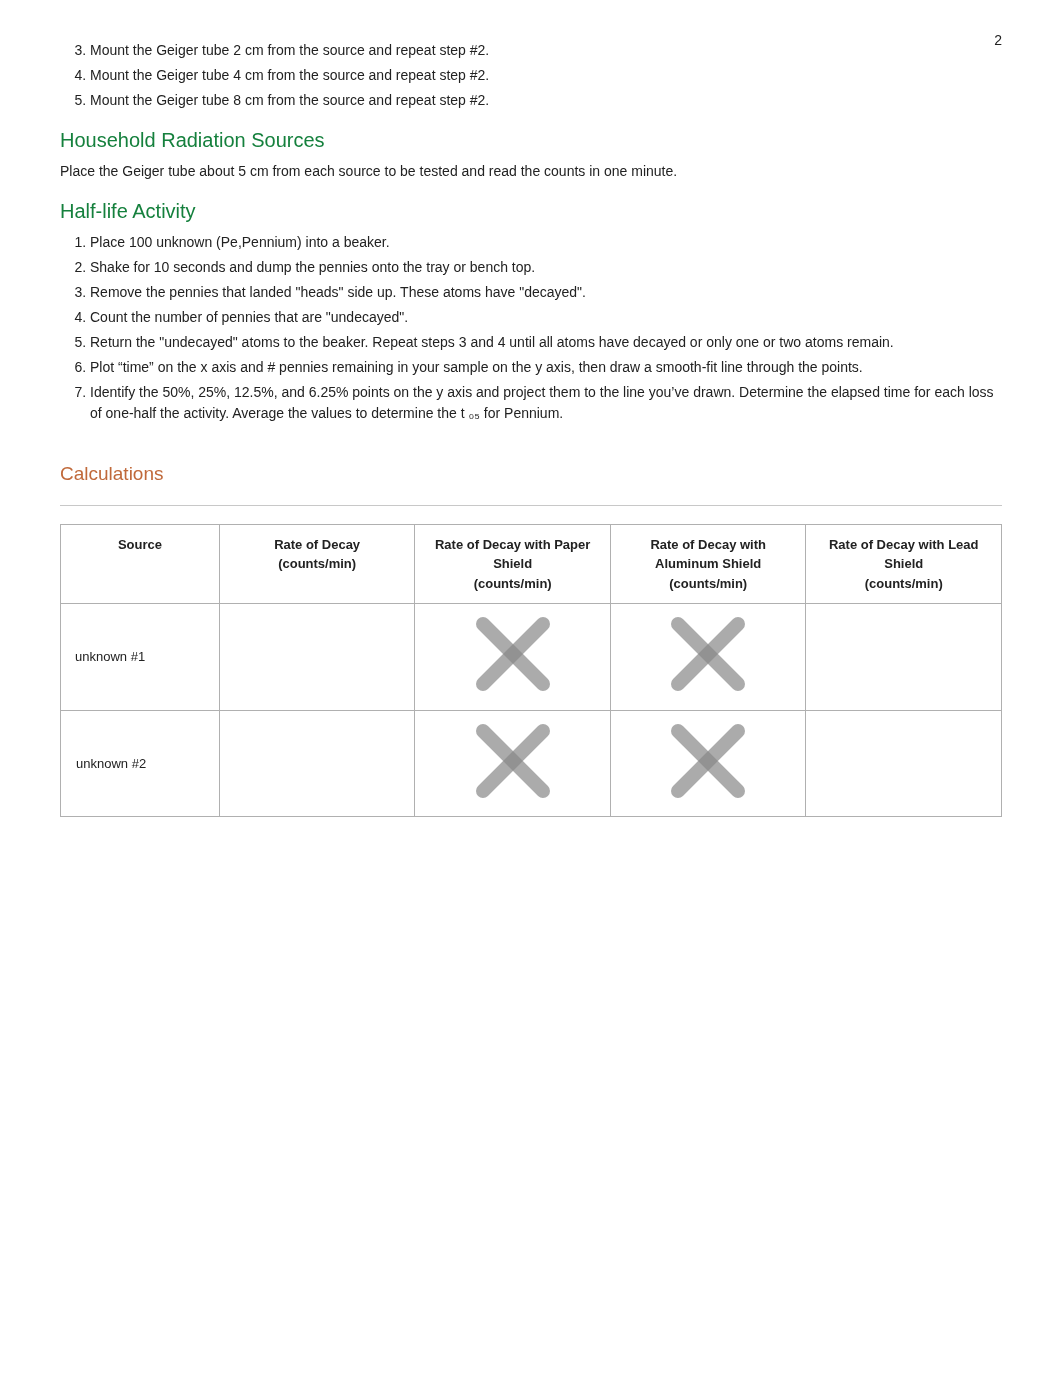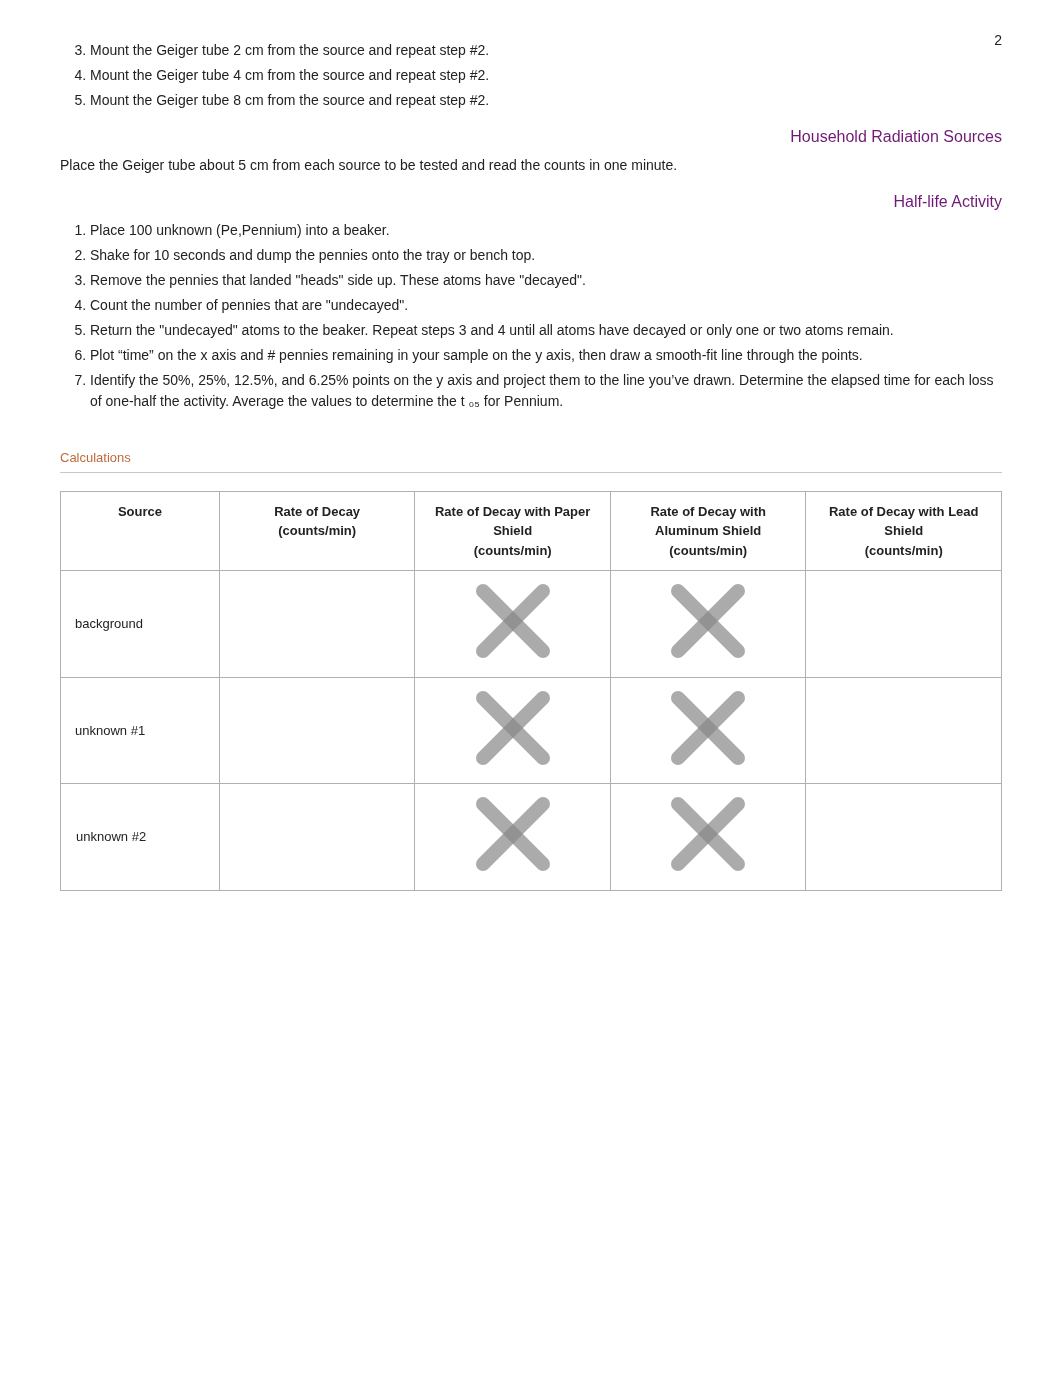--- a/index.html
+++ b/index.html
@@ -13,45 +13,44 @@
       margin: 0 auto;
       line-height: 1.5;
     }
     .page-number {
       position: absolute;
       top: 30px;
       right: 60px;
       font-size: 14px;
     }
     .section-heading {
-      color: #701a75;
-      font-size: 16px;
+      color: #15803d;
+      font-size: 20px;
       font-weight: normal;
       margin-bottom: 6px;
       margin-top: 14px;
-      text-align: right;
     }
     .body-text {
       margin-bottom: 8px;
     }
     .numbered-list {
       margin-left: 30px;
       margin-bottom: 10px;
     }
     .numbered-list li {
       margin-bottom: 4px;
     }
     .calculations-section {
       margin-top: 36px;
     }
     .calculations-heading {
       color: #c0693a;
-      font-size: 13px;
+      font-size: 19px;
       font-weight: normal;
-      margin-bottom: 4px;
+      margin-bottom: 16px;
     }
     .divider {
       border: none;
       border-top: 1.5px solid #c8c8c8;
       margin-bottom: 18px;
     }
     .determination-heading {
       color: #c0693a;
       font-size: 15px;
       font-weight: normal;
@@ -143,33 +142,20 @@
           <span>Rate of Decay with Aluminum Shield</span><br>
           <span>(counts/min)</span>
         </th>
         <th class="data-col">
           <span>Rate of Decay with Lead Shield</span><br>
           <span>(counts/min)</span>
         </th>
       </tr>
     </thead>
     <tbody id="table-body">
-    <tr>
-          <td style="vertical-align: middle; height: 100px;">background</td>
-          <td style="height: 100px;"></td>
-          <td class="x-mark-cell" style="height: 100px;"><div class="x-mark"><svg viewBox="0 0 80 80" xmlns="http://www.w3.org/2000/svg">
-    <line x1="10" y1="10" x2="70" y2="70" stroke="#888" stroke-width="14" stroke-linecap="round" opacity="0.7"></line>
-    <line x1="70" y1="10" x2="10" y2="70" stroke="#888" stroke-width="14" stroke-linecap="round" opacity="0.7"></line>
-  </svg></div></td>
-          <td class="x-mark-cell" style="height: 100px;"><div class="x-mark"><svg viewBox="0 0 80 80" xmlns="http://www.w3.org/2000/svg">
-    <line x1="10" y1="10" x2="70" y2="70" stroke="#888" stroke-width="14" stroke-linecap="round" opacity="0.7"></line>
-    <line x1="70" y1="10" x2="10" y2="70" stroke="#888" stroke-width="14" stroke-linecap="round" opacity="0.7"></line>
-  </svg></div></td>
-          <td style="height: 100px;"></td>
-        </tr>
         <tr>
           <td style="vertical-align: middle; height: 100px;">unknown #1</td>
           <td style="height: 100px;"></td>
           <td class="x-mark-cell" style="height: 100px;"><div class="x-mark"><svg viewBox="0 0 80 80" xmlns="http://www.w3.org/2000/svg">
     <line x1="10" y1="10" x2="70" y2="70" stroke="#888" stroke-width="14" stroke-linecap="round" opacity="0.7"></line>
     <line x1="70" y1="10" x2="10" y2="70" stroke="#888" stroke-width="14" stroke-linecap="round" opacity="0.7"></line>
   </svg></div></td>
           <td class="x-mark-cell" style="height: 100px;"><div class="x-mark"><svg viewBox="0 0 80 80" xmlns="http://www.w3.org/2000/svg">
     <line x1="10" y1="10" x2="70" y2="70" stroke="#888" stroke-width="14" stroke-linecap="round" opacity="0.7"></line>
     <line x1="70" y1="10" x2="10" y2="70" stroke="#888" stroke-width="14" stroke-linecap="round" opacity="0.7"></line>

